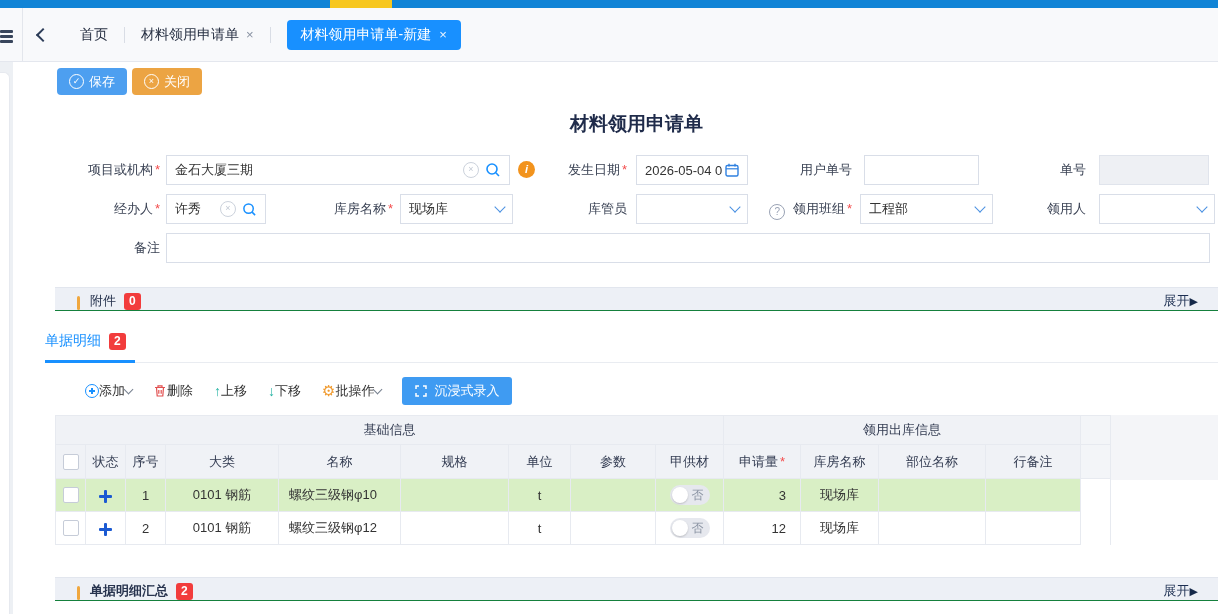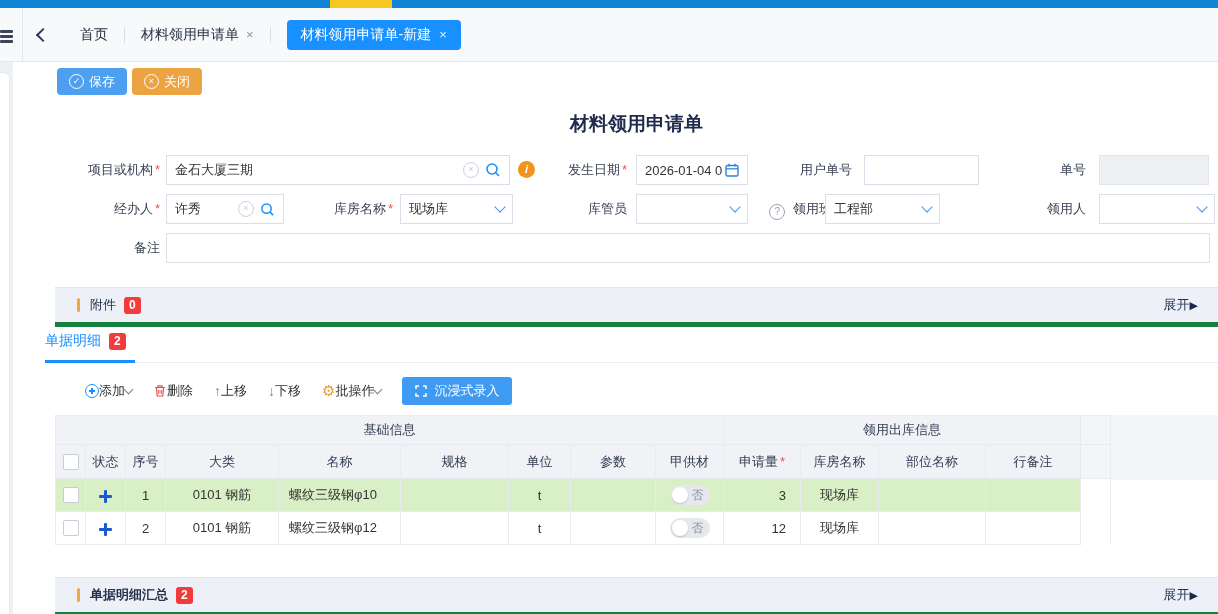--- a/index.html
+++ b/index.html
@@ -58,22 +58,22 @@
   .ipt-val{flex:1;overflow:hidden;white-space:nowrap;}
   .ipt-disabled{background:#eef0f4;border-color:#e0e4ec;}
   .clr{display:inline-block;width:14px;height:14px;border:1px solid #ccd2dc;border-radius:50%;color:#c3c9d4;
        font-size:9px;line-height:12px;text-align:center;margin-right:6px;flex:none;}
   .help{display:inline-block;width:14px;height:14px;border:1px solid #9aa3b5;border-radius:50%;color:#9aa3b5;
         font-size:10px;line-height:13px;text-align:center;margin-right:4px;vertical-align:-2px;}
   .info{position:absolute;width:17px;height:17px;border-radius:50%;background:#f2931d;color:#fff;
         font-size:11px;font-weight:bold;line-height:17px;text-align:center;font-style:italic;}
 
   
-  .secbar{position:absolute;left:55px;right:0;height:40px;background:#edf0f6;border-top:1px solid #e2e6ee;
-          border-bottom:5px solid #15803d;box-sizing:border-box;display:flex;align-items:center;}
+  .secbar{position:absolute;left:55px;right:0;height:24px;background:#edf0f6;border-top:1px solid #e2e6ee;
+          border-bottom:1px solid #15803d;box-sizing:border-box;display:flex;align-items:flex-end;}
   .tick{width:3px;height:14px;background:#f0a73e;border-radius:2px;margin-left:22px;flex:none;}
   .sec-t{margin-left:10px;color:#27334e;}
   .sec-t.bold{font-weight:bold;}
   .badge{margin-left:8px;background:#f23c3c;color:#fff;font-size:12px;font-weight:bold;border-radius:3px;
          padding:1px 5px;line-height:15px;}
   .expand{margin-left:auto;margin-right:20px;display:flex;align-items:center;color:#1d2f52;cursor:pointer;}
   .exp-arr{color:#16294a;font-size:11px;}
 
   
   .dtab{position:absolute;left:45px;top:332px;display:flex;align-items:center;cursor:pointer;}
@@ -177,21 +177,21 @@
       <circle cx="7" cy="7" r="5" stroke="#1890ff" stroke-width="1.6" fill="none"></circle>
       <line x1="10.8" y1="10.8" x2="14" y2="14" stroke="#1890ff" stroke-width="1.6"></line>
     </svg>
   </div>
   <span class="info" style="left:518px;top:161px">i</span>
 
   <div class="lbl" style="left:545px;top:155px;width:82px">
     <span>发生日期</span><span class="req">*</span>
   </div>
   <div class="ipt" style="left:636px;top:155px;width:112px">
-    <span class="ipt-val">2026-01-04 0</span>
+    <span class="ipt-val">2026-05-04 0</span>
     <svg width="14" height="14" viewBox="0 0 14 14">
       <rect x="1" y="2.5" width="12" height="10.5" rx="1.5" stroke="#2f80e0" stroke-width="1.4" fill="none"></rect>
       <line x1="4" y1="0.8" x2="4" y2="3.6" stroke="#2f80e0" stroke-width="1.4"></line>
       <line x1="10" y1="0.8" x2="10" y2="3.6" stroke="#2f80e0" stroke-width="1.4"></line>
       <line x1="1" y1="5.8" x2="13" y2="5.8" stroke="#2f80e0" stroke-width="1.2"></line>
     </svg>
   </div>
 
   <div class="lbl" style="left:770px;top:155px;width:82px">
     <span>用户单号</span>
@@ -203,21 +203,21 @@
   <div class="lbl" style="left:1020px;top:155px;width:66px">
     <span>单号</span>
   </div>
   <div class="ipt ipt-disabled" style="left:1099px;top:155px;width:110px">
     <span class="ipt-val"></span>
   </div>
 
   <div class="lbl" style="left:55px;top:194px;width:105px">
     <span>经办人</span><span class="req">*</span>
   </div>
-  <div class="ipt" style="left:166px;top:194px;width:118px">
+  <div class="ipt" style="left:166px;top:194px;width:100px">
     <span class="ipt-val">许秀</span>
     <span class="clr">×</span>
     <svg width="15" height="15" viewBox="0 0 16 16">
       <circle cx="7" cy="7" r="5" stroke="#1890ff" stroke-width="1.6" fill="none"></circle>
       <line x1="10.8" y1="10.8" x2="14" y2="14" stroke="#1890ff" stroke-width="1.6"></line>
     </svg>
   </div>
 
   <div class="lbl" style="left:290px;top:194px;width:103px">
     <span>库房名称</span><span class="req">*</span>
@@ -232,21 +232,21 @@
   </div>
   <div class="ipt" style="left:636px;top:194px;width:112px">
     <span class="ipt-val"></span>
     <span class="caret caret-blue"></span>
   </div>
 
   <div class="lbl" style="left:735px;top:194px;width:117px">
     <span class="help">?</span>
     <span>领用班组</span><span class="req">*</span>
   </div>
-  <div class="ipt" style="left:825px;top:194px;width:115px">
+  <div class="ipt" style="left:860px;top:194px;width:133px">
     <span class="ipt-val">工程部</span>
     <span class="caret caret-blue"></span>
   </div>
 
   <div class="lbl" style="left:1020px;top:194px;width:66px">
     <span>领用人</span>
   </div>
   <div class="ipt" style="left:1099px;top:194px;width:116px">
     <span class="ipt-val"></span>
     <span class="caret caret-blue"></span>

